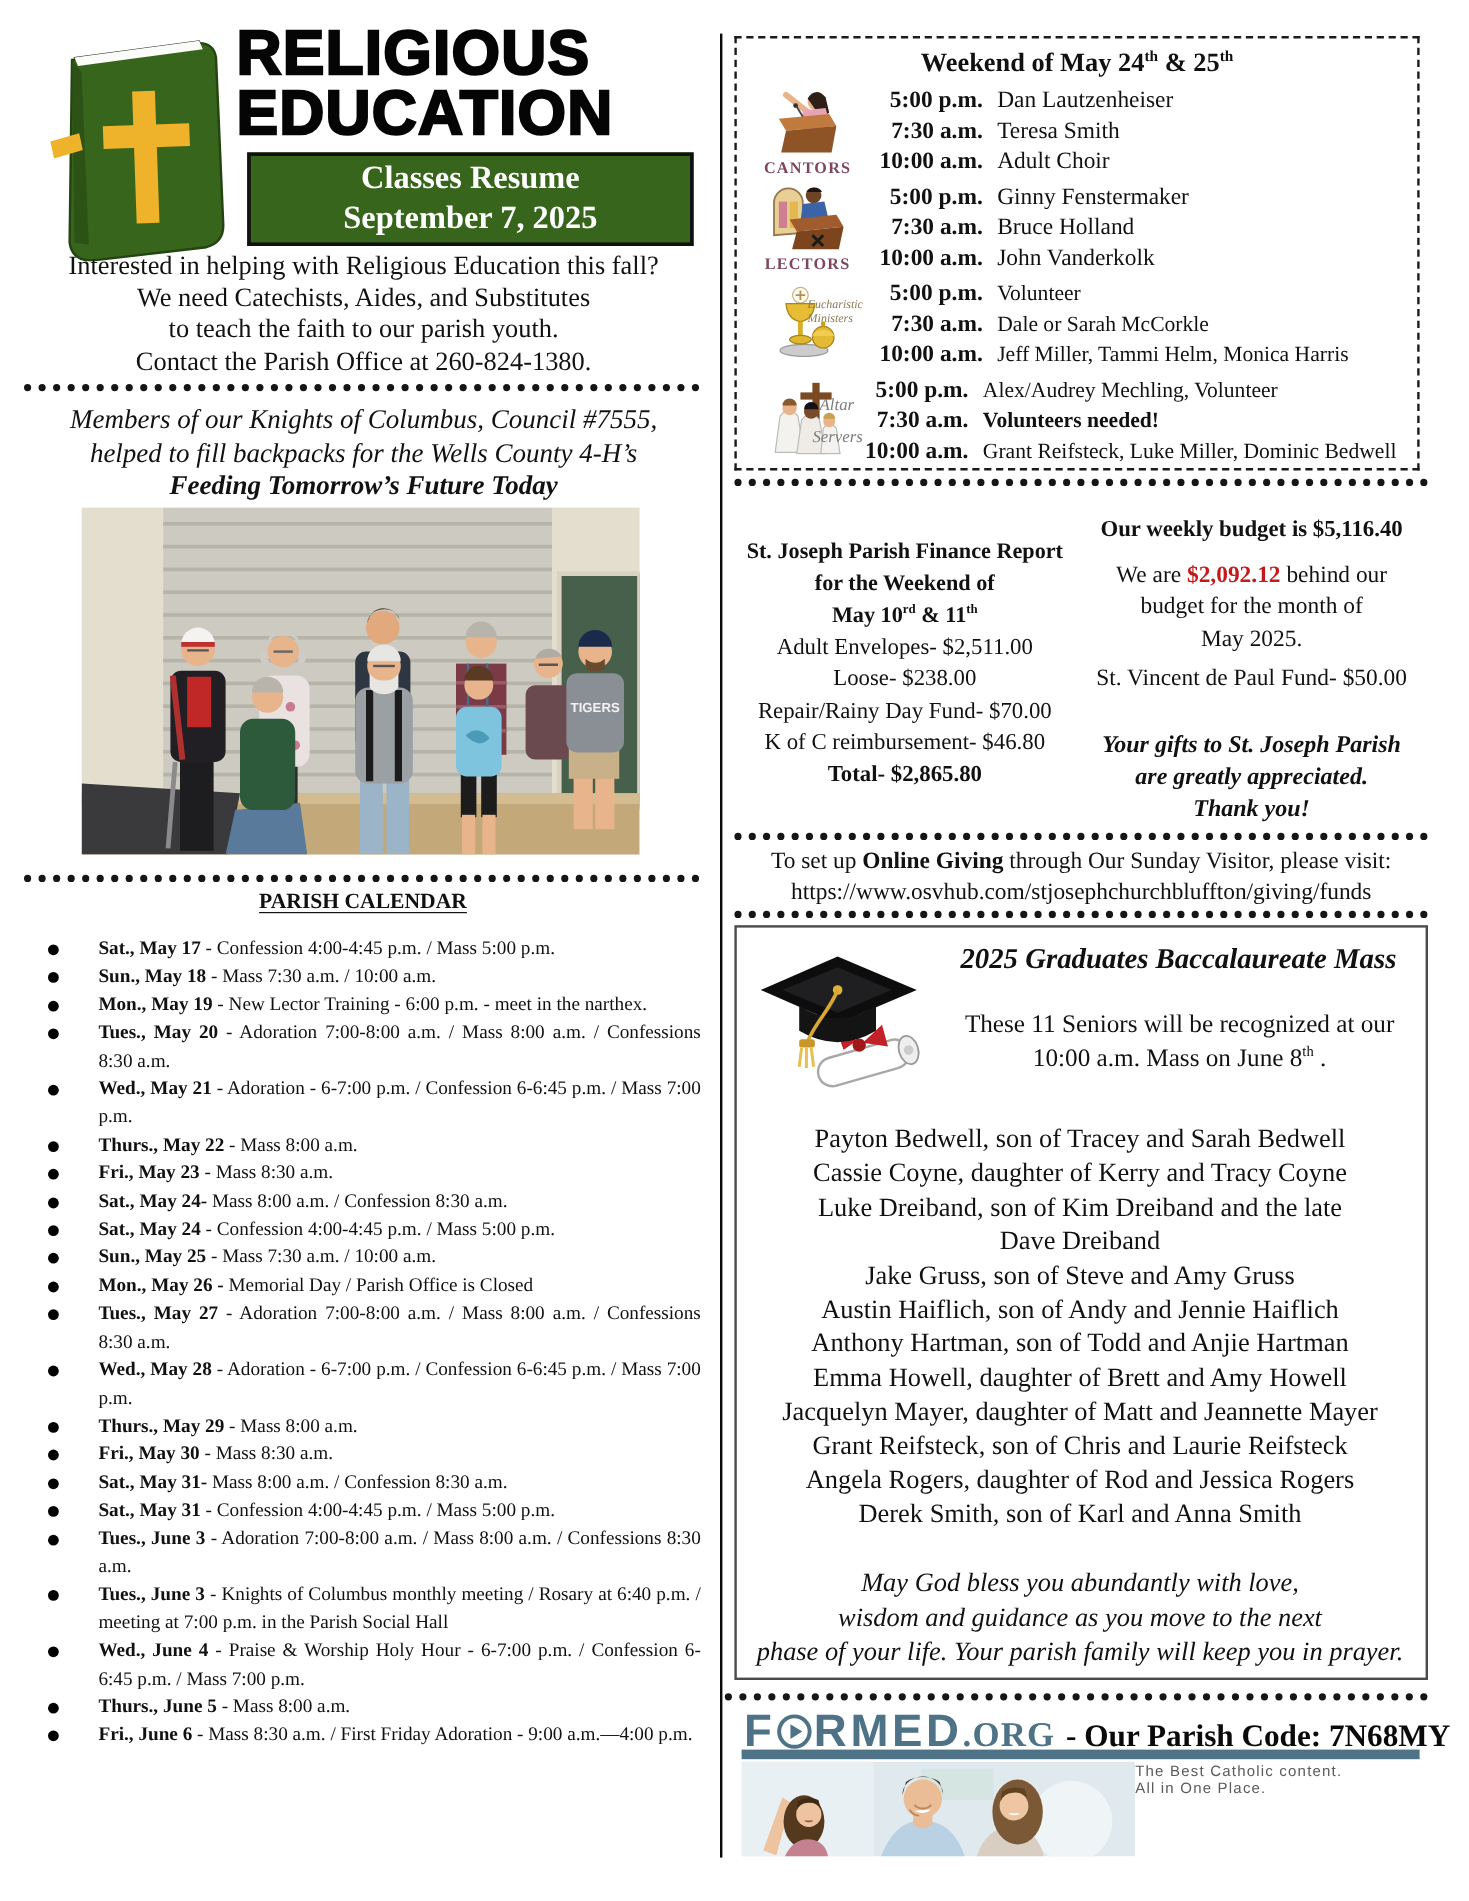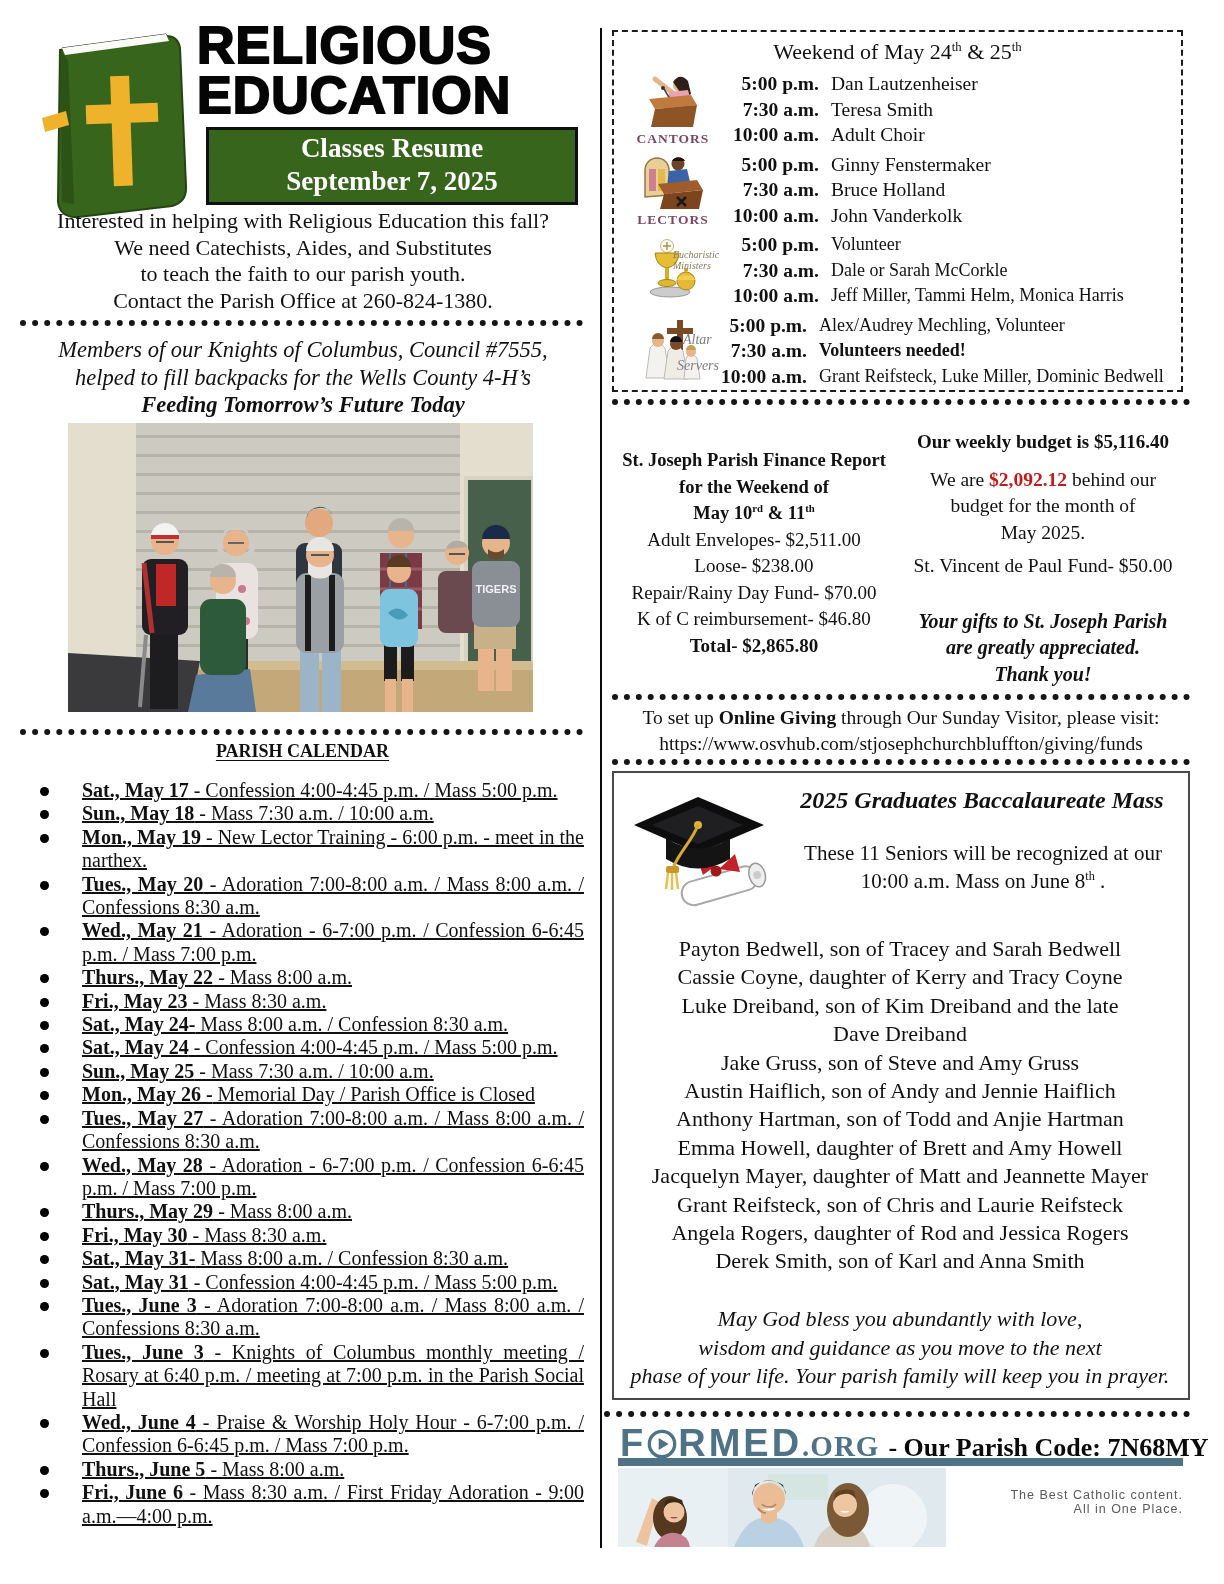--- a/index.html
+++ b/index.html
@@ -19,31 +19,31 @@
          font-family:Liberation Serif, serif;font-weight:bold;
          font-size:27px;line-height:33px;padding-top:2px;box-sizing:content-box;}
   .intro{left:24px;top:208px;width:558px;text-align:center;font-size:22px;line-height:26.5px;}
   .kofc{left:28px;top:336px;width:550px;text-align:center;font-style:italic;
         font-size:22.5px;line-height:27.5px;}
   .kofc div:last-child{font-weight:bold;}
   .cal-title{left:20px;top:741px;width:565px;text-align:center;font-weight:bold;font-size:18px;}
   .cal-title span{text-decoration:underline;text-underline-offset:3px;}
   #cal-list{left:28px;top:779px;width:556px;list-style:none;margin:0;padding:0;}
   #cal-list li{position:relative;padding-left:54px;text-align:justify;
-               font-size:20px;line-height:23.4px;text-decoration:underline;}
+               font-size:16px;line-height:23.4px;}
   #cal-list li::before{content:"";position:absolute;left:12px;top:8px;width:9px;height:9px;
                border-radius:50%;background:#000;}
   .cal-d{font-weight:bold;}
 
   .vline{left:600px;top:28px;height:1520px;border-left:2.5px solid #0a0a0a;width:0;}
 
   
   .sched-box{left:612px;top:30px;width:571px;height:362px;border:2.5px dashed #1b1b1b;
              box-sizing:border-box;padding:5px 13px;}
-  .sched-title{text-align:center;font-weight:normal;font-size:22px;line-height:30px;}
+  .sched-title{text-align:center;font-weight:bold;font-size:22px;line-height:30px;}
   .sgroup{display:flex;align-items:center;margin-top:4px;}
   .sicon{width:92px;flex:0 0 92px;text-align:center;position:relative;}
   .sicon .cap{color:var(--caption-mauve);font-weight:bold;font-size:13.5px;
               letter-spacing:1px;line-height:14px;}
   .sicon .cap2{position:absolute;left:46px;top:12px;font-size:10px;font-style:italic;
                color:#8a7a55;line-height:11px;text-align:left;}
   .sicon .capA{position:absolute;left:56px;top:14px;font-size:14px;color:#7d7d7d;
                font-style:italic;}
   .sicon .capB{position:absolute;left:50px;top:40px;font-size:14px;color:#7d7d7d;
                font-style:italic;}
@@ -80,21 +80,21 @@
   
   .formed-head{left:620px;top:1422px;width:570px;white-space:nowrap;}
   .fbrand{font-family:"Liberation Sans",sans-serif;font-weight:600;font-size:38px;
           color:var(--formed-blue);letter-spacing:3px;}
   .ftld{font-family:"Liberation Serif",serif;font-weight:bold;font-size:29px;
         color:var(--formed-blue);letter-spacing:1px;}
   .fcode{font-weight:bold;font-size:26px;color:#0a0a0a;margin-left:9px;}
   .fbar{left:618px;top:1458px;width:565px;height:8px;background:var(--formed-blue);}
   .fimg{left:618px;top:1468px;width:565px;height:79px;display:flex;background:#fff;}
   .fscene{width:328px;height:79px;flex:0 0 328px;}
-  .fright{flex:1;text-align:right;padding-top:1px;margin-top:19px;}
+  .fright{flex:1;text-align:left;padding-top:1px;}
   .ftag{color:#5a5a5a;font-family:"Liberation Sans",sans-serif;font-size:12.5px;
         line-height:14px;letter-spacing:1px;}
 </style>
 </head>
 <body>
 
 <div id="page">
 
   <div class="abs" style="left:26px;top:26px;width:168px;height:192px;">
     <svg width="168" height="192" viewBox="0 0 168 192">

